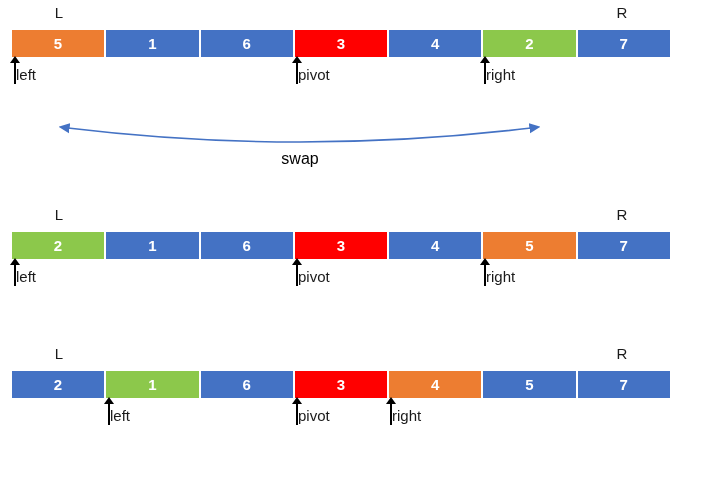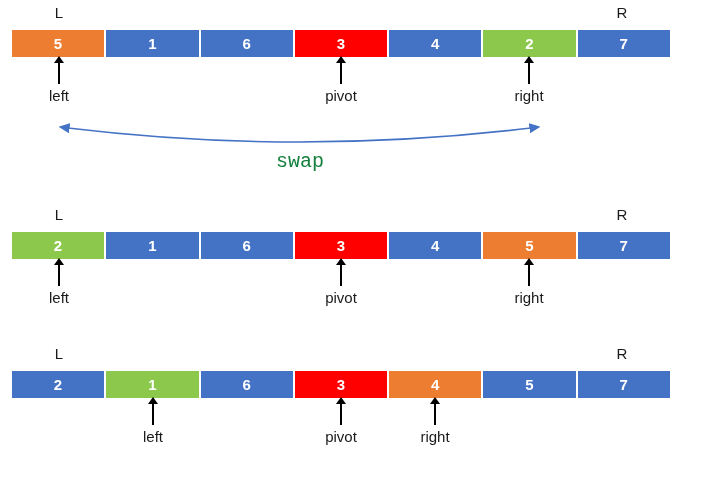--- a/index.html
+++ b/index.html
@@ -68,21 +68,21 @@
     font-family: "Liberation Sans", sans-serif;
     transform: translateX(-50%);
     white-space: nowrap;
   }
 
   
   .pointer {
     position: absolute;
     transform: translateX(-50%);
     display: flex;
-    flex-direction: column;
+    flex-direction: row;
     align-items: center;
     width: 90px;
   }
   .pointer .shaft {
     position: relative;
     width: 2px;
     height: 22px;
     background: #000000;
   }
   .pointer .shaft::before {
@@ -116,23 +116,23 @@
   #swap-arrow-svg {
     position: absolute;
     left: 0;
     top: 0;
   }
   #swap-label {
     position: absolute;
     top: 38px;
     left: 300px;
     transform: translateX(-50%);
-    font-size: 20px;
-    color: #15803d;
-    font-family: Liberation Mono, monospace;
+    font-size: 16px;
+    color: #000000;
+    font-family: Liberation Sans, sans-serif;
     white-space: nowrap;
   }
 </style>
 </head>
 <body>
 
 <div id="stage">
 
   <div class="row" id="row-1" style="top:0px;">
 

